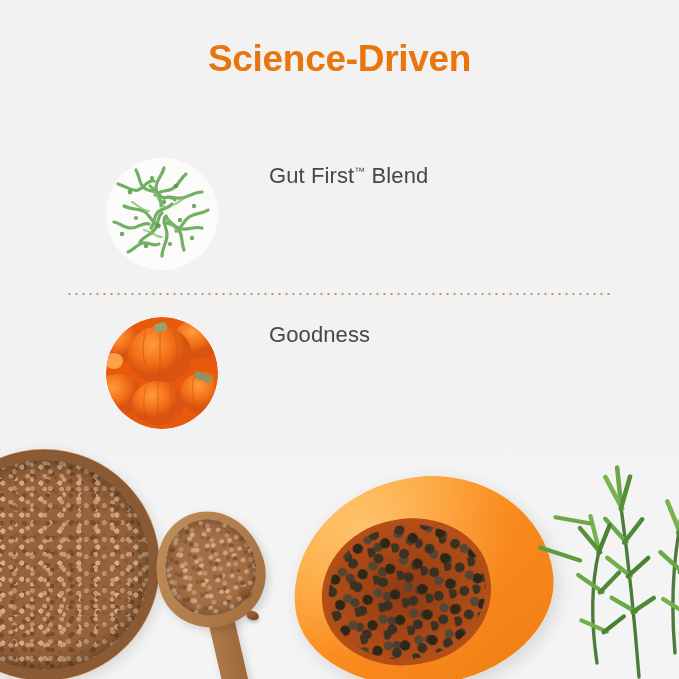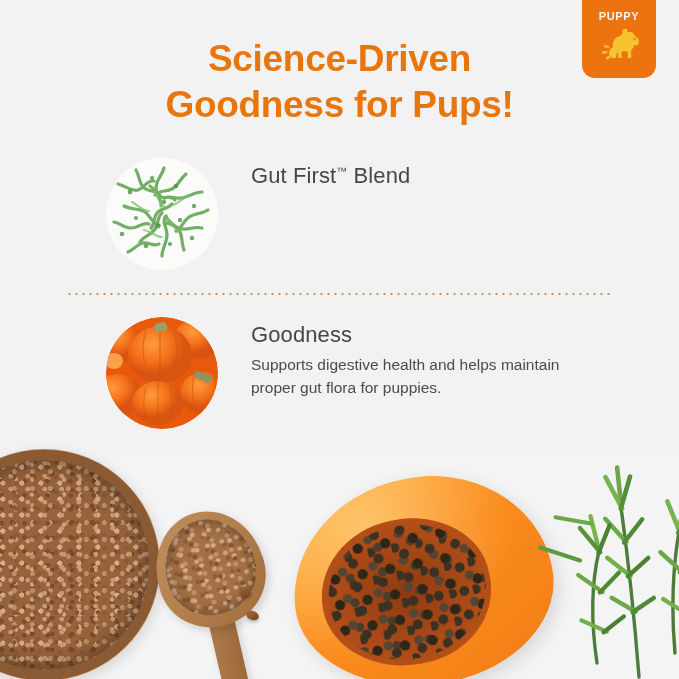--- a/index.html
+++ b/index.html
@@ -42,21 +42,21 @@
   .headline .l2 { display:block; }
 
   
   .features { position:absolute; left:0; top:158px; width:679px; }
   .feature { display:flex; align-items:flex-start; padding-left:106px; }
   .feature .thumb {
     width:112px; height:112px; border-radius:50%;
     flex:0 0 112px; overflow:hidden; position:relative;
     background:#fff;
   }
-  .feature .txt { margin-left:33px; padding-top:6px; width:350px; }
+  .feature .txt { margin-left:51px; padding-top:6px; width:350px; }
   .feature h3 {
     font-size:22px; font-weight:normal; color:#474747;
     letter-spacing:.1px; margin-bottom:7px; line-height:1.1;
   }
   .feature h3 sup { font-size:11px; vertical-align:super; }
   .feature p {
     font-size:15.5px; color:#4b4b4b; line-height:1.46;
   }
 
   .divider {
@@ -181,37 +181,23 @@
     position:absolute; inset:0; border-radius:50%;
     background:#fbfbf9;
     overflow:hidden;
   }
 </style>
 </head>
 <body>
 
 <div class="page">
 
-  <div class="puppy-badge">
-    <span class="label">PUPPY</span>
-    <span class="dog">
-      <svg width="46" height="36" viewBox="0 0 46 36">
-        <g fill="#f5c430">
-          <path d="M31 6c-3 0-5.4 1.6-6.6 3.9C22 10.4 19.8 11.6 18.4 13.6c-1.6 2.2-2 4.9-1.3 7.4-1.4.6-2.6 1.7-3.3 3.1-.9 1.8-.9 3.9 0 5.6.5 1 1.3 1.8 2.2 2.3h4.3c-.1-.5-.1-1-.1-1.5 0-1.9.8-3.6 2-4.8v6.3h3.5v-6.9c.8.2 1.6.3 2.4.3h3.6v6.6h3.6V24c1.5-1.2 2.5-2.9 2.8-4.8h2.4c1.2 0 2.2-1 2.2-2.2v-3.1c0-.6-.3-1.2-.8-1.6l-2.8-2.1c-.6-1.8-1.8-3.2-3.4-4C34.2 6.1 32.6 6 31 6z"></path>
-          <path d="M30.6 3.2c-1.1-.6-2.4-.5-3.3.3-.9.8-1.2 2-.8 3.1l.6 1.6c1-.6 2.1-1 3.3-1.1l.9-2.2c.2-.6 0-1.3-.7-1.7z"></path>
-          <circle cx="38.6" cy="13.2" r="1.4" fill="#d99c0a"></circle>
-          <path d="M13.6 20.6c-1.7-1.1-3.6-1.6-5.6-1.4l.4 2.3c1.5-.2 3 .2 4.3 1l.9-1.9zM11.4 25.2c-1.9-.5-3.9-.3-5.7.5l1 2.1c1.3-.6 2.8-.7 4.2-.4l.5-2.2zM13.3 29.6c-1.5.6-2.8 1.6-3.7 2.9l1.9 1.3c.7-1 1.7-1.7 2.8-2.2l-1-2z"></path>
-        </g>
-      </svg>
-    </span>
-  </div>
 
   <h1 class="headline">
     <span>Science-Driven</span>
-    <span class="l2">Goodness for Pups!</span>
   </h1>
 
   <div class="features">
 
     <div class="feature">
       <div class="thumb">
         <div class="bacteria">
           <svg width="112" height="112" viewBox="0 0 112 112">
             <g stroke="#5aa04a" fill="none" stroke-linecap="round" stroke-width="3.2" opacity=".85">
               <path d="M12 26c8 2 14 8 20 6s9-10 16-9"></path>
@@ -295,21 +281,20 @@
               <path d="M88 58c-2 9-2 18 0 27"></path>
                 <path d="M108 58c2 9 2 18 0 27"></path>
             </g>
             <rect x="88" y="56" width="18" height="8" rx="4" fill="#8e9463" transform="rotate(22 97 60)"></rect>
             <ellipse cx="8" cy="44" rx="9" ry="8" fill="#ffa94d" opacity=".9"></ellipse>
           </g>
         </svg>
       </div>
       <div class="txt">
         <h3><span>Goodness</span><sup></sup><span></span></h3>
-        <p>Supports digestive health and helps maintain proper gut flora for puppies.</p>
       </div>
     </div>
   </div>
 
   <div class="photo-strip">
     <div class="strip-fade"></div>
 
     <div class="bowl">
       <div class="inner"></div>
     </div>

